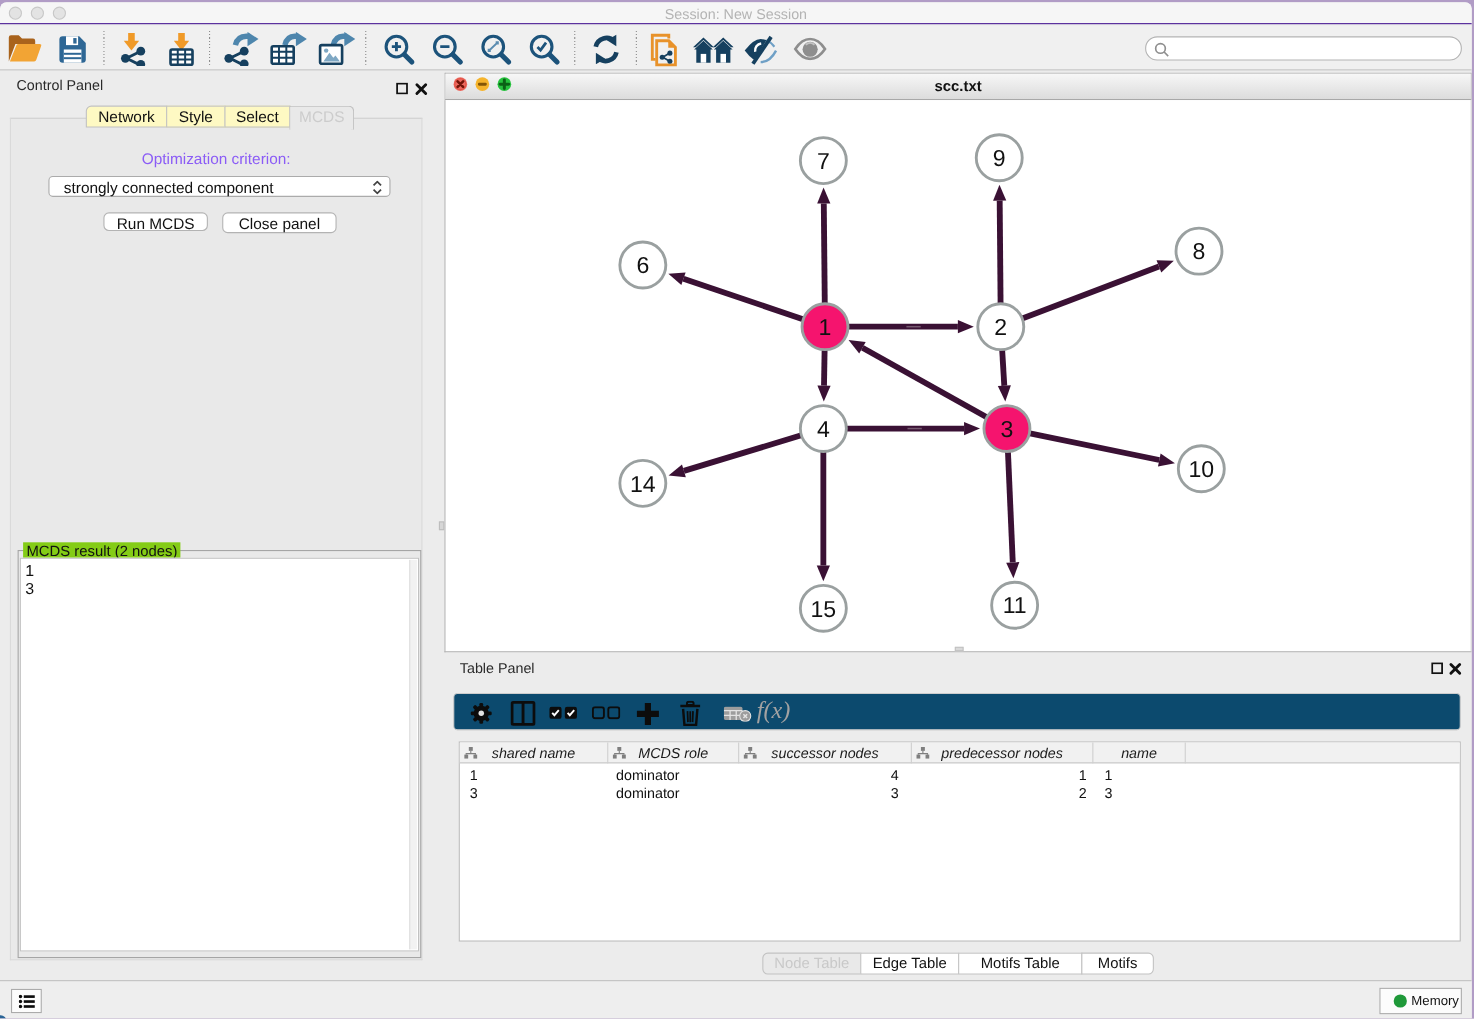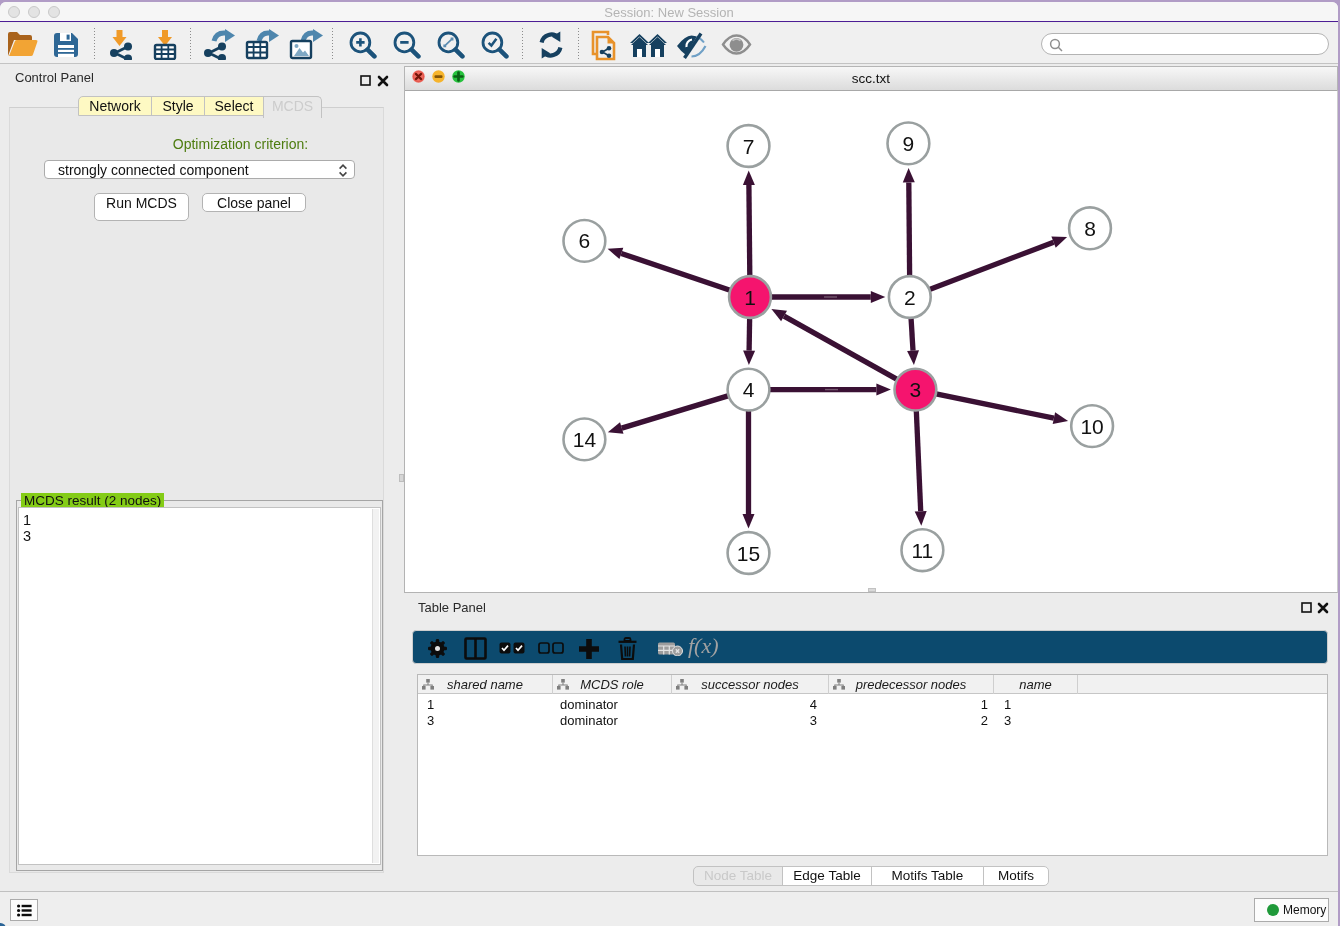--- a/index.html
+++ b/index.html
@@ -206,29 +206,29 @@
     <rect x="1" y="1" width="9" height="9" fill="none" stroke="#111" stroke-width="1.6"></rect>
   </svg>
   <svg class="abs" style="left:377px;top:73px;" width="12" height="12" viewBox="0 0 12 12">
     <path d="M2 2 L10 10 M10 2 L2 10" stroke="#111" stroke-width="2.6" stroke-linecap="round"></path>
   </svg>
   <div id="ctrlpanel"></div>
   <div class="tab" style="left:78px; width:74px; border-radius:5px 0 0 0;">Network</div>
   <div class="tab" style="left:151px; width:54px;">Style</div>
   <div class="tab" style="left:204px; width:60px;">Select</div>
   <div class="tab" style="left:263px; width:59px; background:#e9e9e9; color:#ccc; border-bottom:none; border-radius:0 5px 0 0; height:22px;">MCDS</div>
-  <div class="abs" style="left:0; top:134px; width:393px; text-align:center; font-size:14px; color:#4d7c0f;margin-left:44px;">Optimization criterion:</div>
+  <div class="abs" style="left:0; top:134px; width:393px; text-align:center; font-size:14px; color:#8b5cf6;">Optimization criterion:</div>
   <div class="abs" style="left:44px; top:158px; width:311px; height:19px; background:#fff; border:1px solid #ababab; border-radius:4px;">
     <span class="abs" style="left:13px; top:1px; font-size:14px; color:#111;">strongly connected component</span>
     <svg class="abs" style="right:6px; top:3px;" width="10" height="13" viewBox="0 0 10 13">
       <path d="M1.6 4.6 L5 1.2 L8.4 4.6" fill="none" stroke="#444" stroke-width="1.6"></path>
       <path d="M1.6 8.4 L5 11.8 L8.4 8.4" fill="none" stroke="#444" stroke-width="1.6"></path>
     </svg>
   </div>
-  <div class="abs" style="left:94px; top:191px; width:95px; height:28px; background:#fff; border:1px solid #b3b3b3; border-radius:5px; text-align:center; font-size:14px; line-height:18px; color:#111;">Run MCDS</div>
+  <div class="abs" style="left:94px; top:191px; width:95px; height:17px; background:#fff; border:1px solid #b3b3b3; border-radius:5px; text-align:center; font-size:14px; line-height:18px; color:#111;">Run MCDS</div>
   <div class="abs" style="left:202px; top:191px; width:104px; height:19px; background:#fff; border:1px solid #b3b3b3; border-radius:5px; text-align:center; font-size:14px; line-height:18px; color:#111;">Close panel</div>
   <div class="abs" style="left:16px; top:498px; width:367px; height:371px; border:1px solid #a5a5a5;">
     <div class="abs" style="left:4px; top:-8px; background:#84cc16; padding:0 3px; font-size:13.5px; color:#111;">MCDS result (2 nodes)</div>
     <div class="abs" style="left:1px; top:6px; width:363px; height:358px; background:#fff; border:1px solid #c2c2c2;">
       <div class="abs" style="left:4px; top:4px; font-size:14.5px; color:#111; line-height:16px;">1<br>3</div>
       <div class="abs" style="right:1px; top:1px; width:7px; height:354px; background:#f2f2f2; border-left:1px solid #dedede;"></div>
     </div>
   </div>
 
   <div class="abs" style="left:399px; top:472px; width:5px; height:8px; background:#d6d6d6; border:1px solid #bdbdbd;"></div>
@@ -237,21 +237,21 @@
     <div id="nettitle">
       <svg class="abs" style="left:7px;top:3px;" width="54" height="13" viewBox="0 0 54 13">
         <circle cx="6.5" cy="6.5" r="6.2" fill="#ee6a60"></circle>
         <circle cx="6.5" cy="6.5" r="5" fill="none" stroke="#e25549" stroke-width="1"></circle>
         <path d="M4 4 L9 9 M9 4 L4 9" stroke="#721408" stroke-width="2.4" stroke-linecap="round"></path>
         <circle cx="26.5" cy="6.5" r="6.2" fill="#f6b42c"></circle>
         <rect x="22.5" y="5.2" width="8" height="2.7" rx="1" fill="#845607"></rect>
         <circle cx="46.5" cy="6.5" r="6.2" fill="#27c23e"></circle>
         <path d="M46.5 2.6 V10.4 M42.6 6.5 H50.4" stroke="#0b6116" stroke-width="2.7" stroke-linecap="round"></path>
       </svg>
-      <div class="abs" style="left:0; top:4px; width:100%; text-align:center; font-size:13.5px; font-weight:normal; color:#111;">scc.txt</div>
+      <div class="abs" style="left:0; top:4px; width:100%; text-align:center; font-size:13.5px; font-weight:bold; color:#111;">scc.txt</div>
     </div>
     <div id="netcanvas">
       <svg width="932" height="501" viewBox="0 0 932 501" style="position:absolute;left:-1px;top:-1px;">
       <g stroke="#3a1134" stroke-width="5.3">
         <line x1="346.0" y1="207.0" x2="344.9" y2="95.0"></line>
         <line x1="346.0" y1="207.0" x2="217.3" y2="163.4"></line>
         <line x1="346.0" y1="207.0" x2="466.8" y2="207.0"></line>
         <line x1="346.0" y1="207.0" x2="345.1" y2="260.6"></line>
         <line x1="505.8" y1="207.0" x2="504.8" y2="92.4"></line>
         <line x1="505.8" y1="207.0" x2="649.6" y2="152.2"></line>

